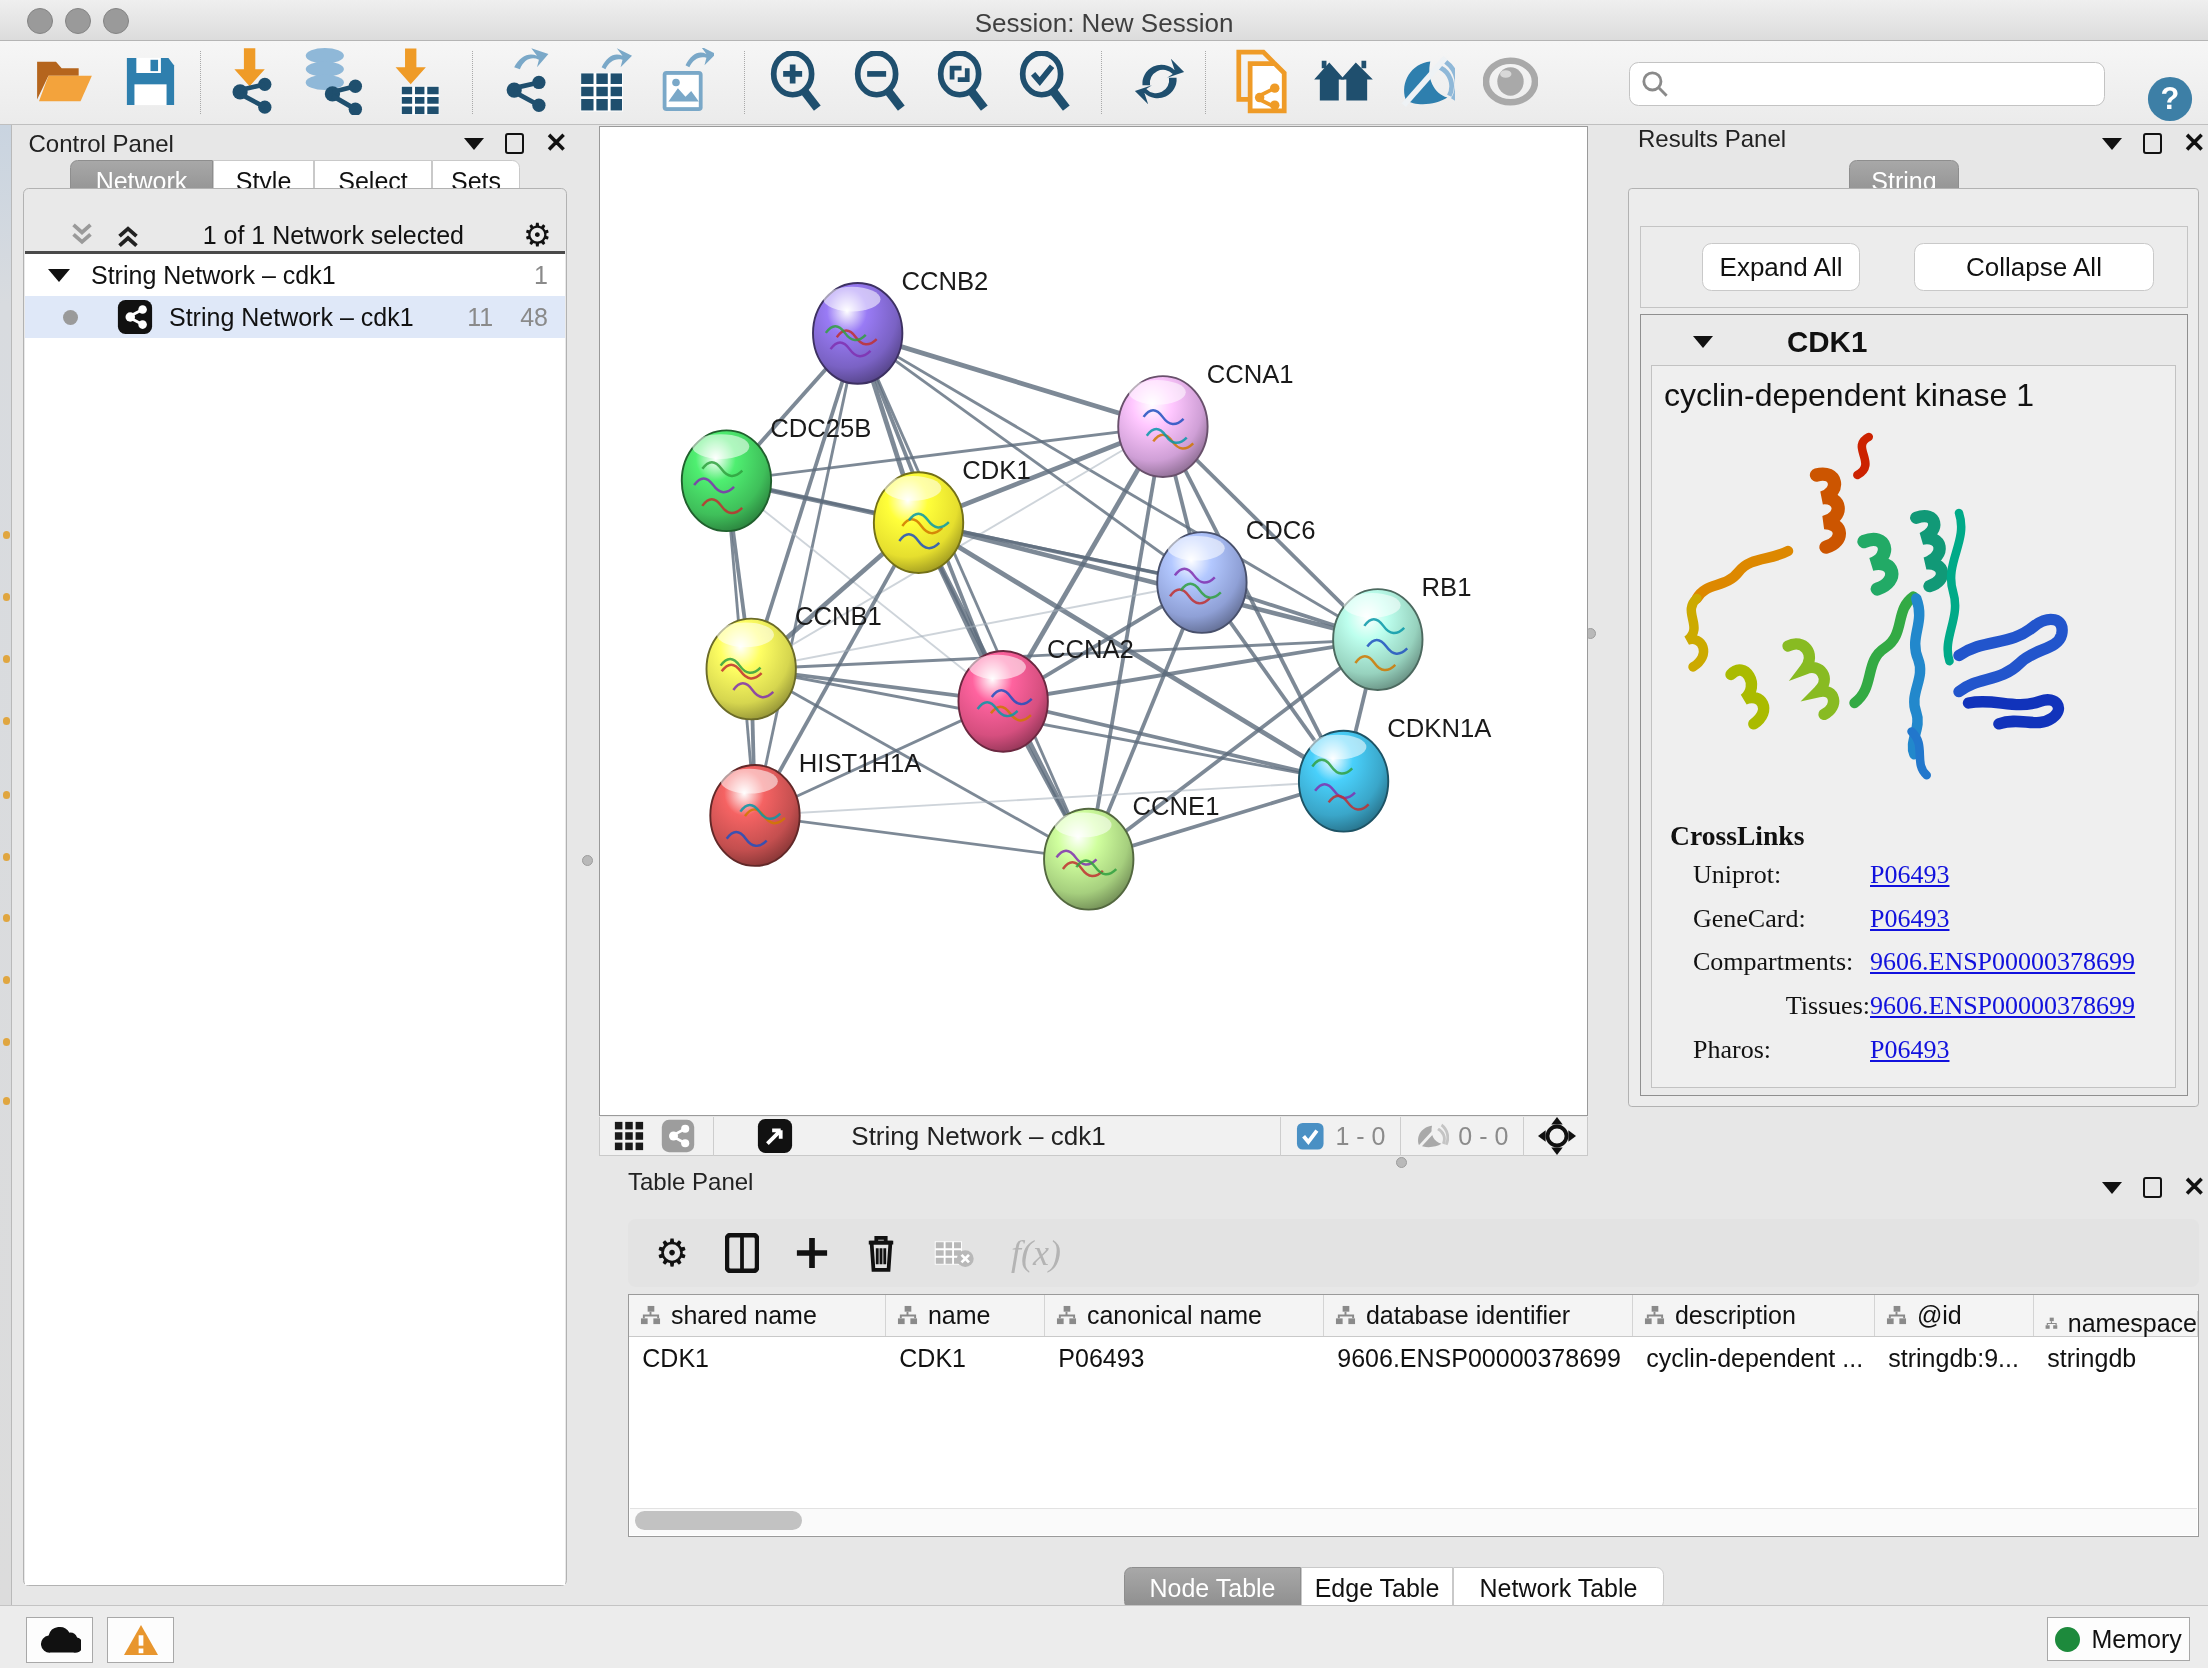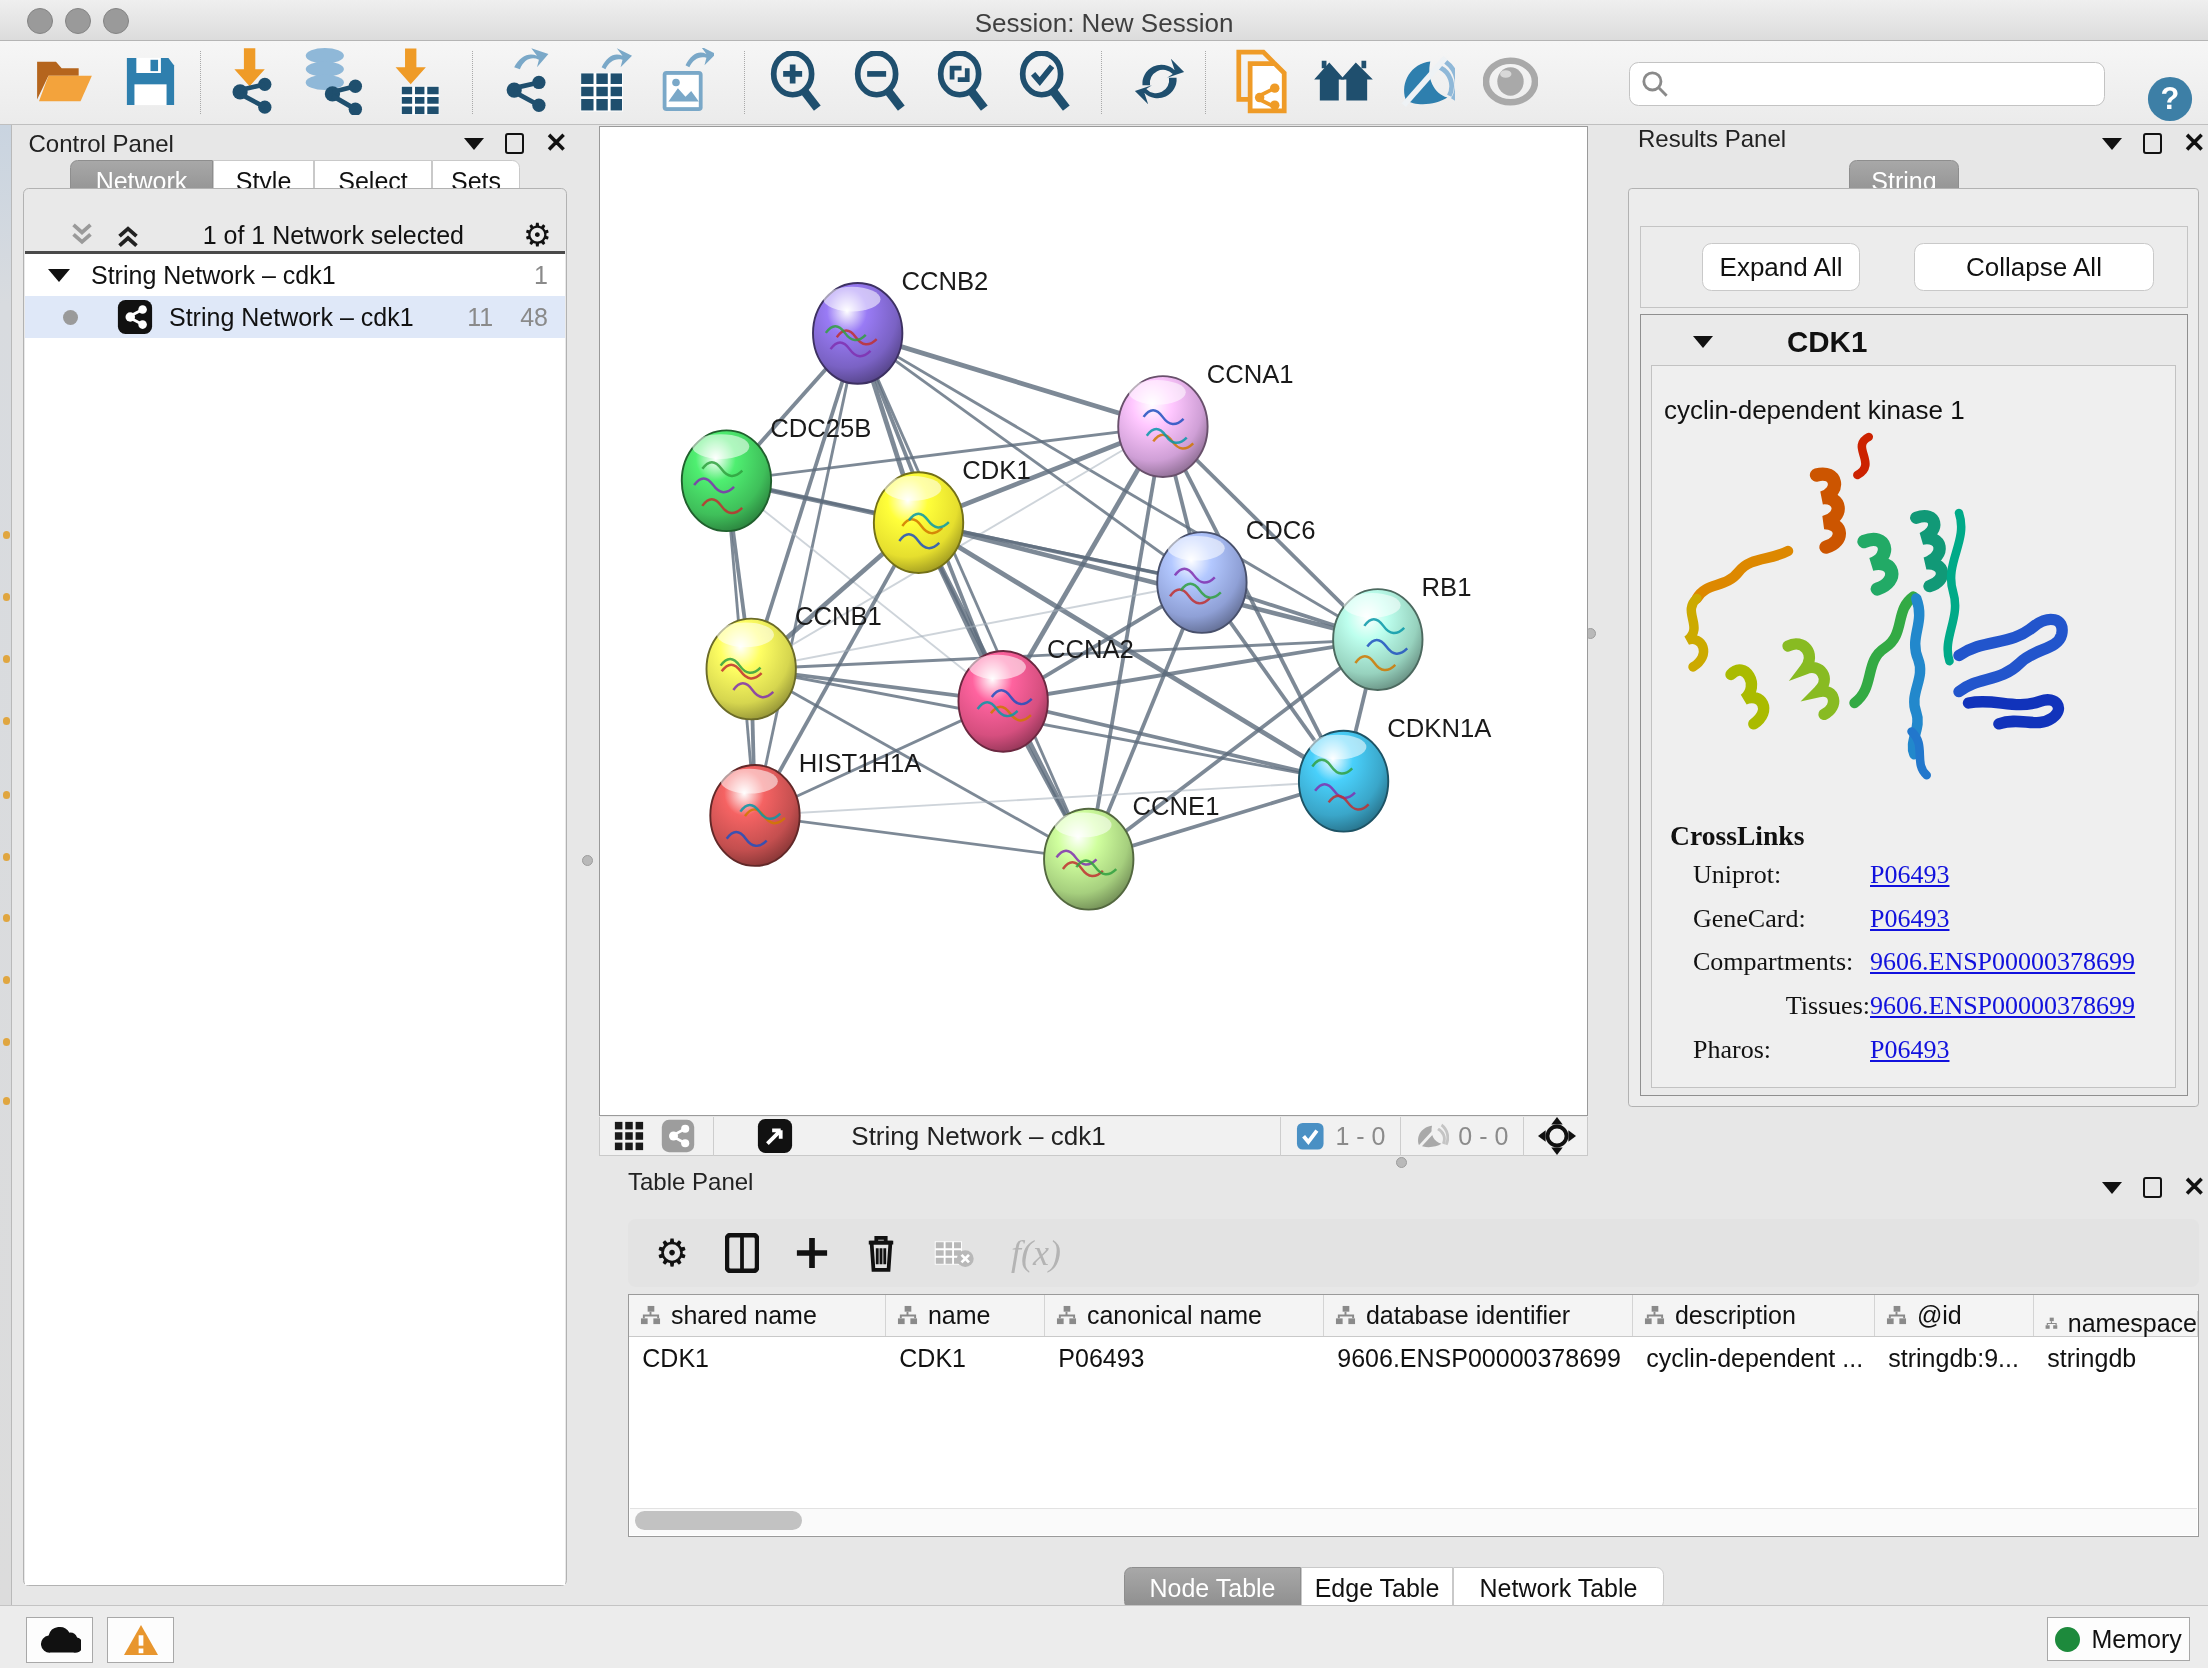--- a/index.html
+++ b/index.html
@@ -66,21 +66,21 @@
   #rp-winicons { left:2102px; top:133px; }
   #rp-tab { left:1849px; top:160px; width:110px;text-align:center; }
   #rp-box { left:1628px; top:188px; width:571px; height:919px; background:#ececec; border:1.9px solid #b2b2b2; border-radius:3.8px; }
   #rp-btnbox { left:1640px; top:226px; width:548px; height:82px; background:#ececec; border:1.9px solid #c4c4c4; }
   .rp-btn { top:243px; height:48px; background:#fff; border:1.9px solid #c9c9c9; border-radius:9.5px;
     display:flex; align-items:center; justify-content:center; font-size:26px; color:#111; cursor:pointer; }
   #rp-card { left:1640px; top:314px; width:548px; height:782px; background:#eaeaea; border:1.9px solid #8f8f8f; }
   #rp-gene-row { left:1655px; top:321px; width:514px; height:42px; display:flex; align-items:center; }
   #rp-gene { font-size:29.5px; font-weight:bold; color:#111; }
   #rp-sub { left:1651px; top:365px; width:525px; height:723px; background:#efefef; border:1px solid #c2c2c2; }
-  #rp-desc { left:1664px; top:377px; font-size:26px; color:#111;margin-top:18px; }
+  #rp-desc { left:1664px; top:377px; font-size:32px; color:#111; }
   #rp-structure { left:1674px; top:418px; }
   #crosslinks-title { left:1670px; top:820px; font-family:"Liberation Serif", serif; font-weight:bold; font-size:27.6px; color:#111; }
   .cl-row { left:1693px; width:495px; height:44px; display:flex; font-family:"Liberation Serif", serif; font-size:26px; }
   .cl-label { width:177px; color:#111; }
   .cl-link { color:#1111dd; text-decoration:underline; cursor:pointer; }
 
   
   #table-title { left:628px; top:1168px; display:flex; align-items:center; }
   #tp-winicons { left:2102px; top:1177px; }
   #tp-toolbar { left:628px; top:1219px; width:1571px; height:68px; background:#e3e3e3; border-radius:7.6px;

